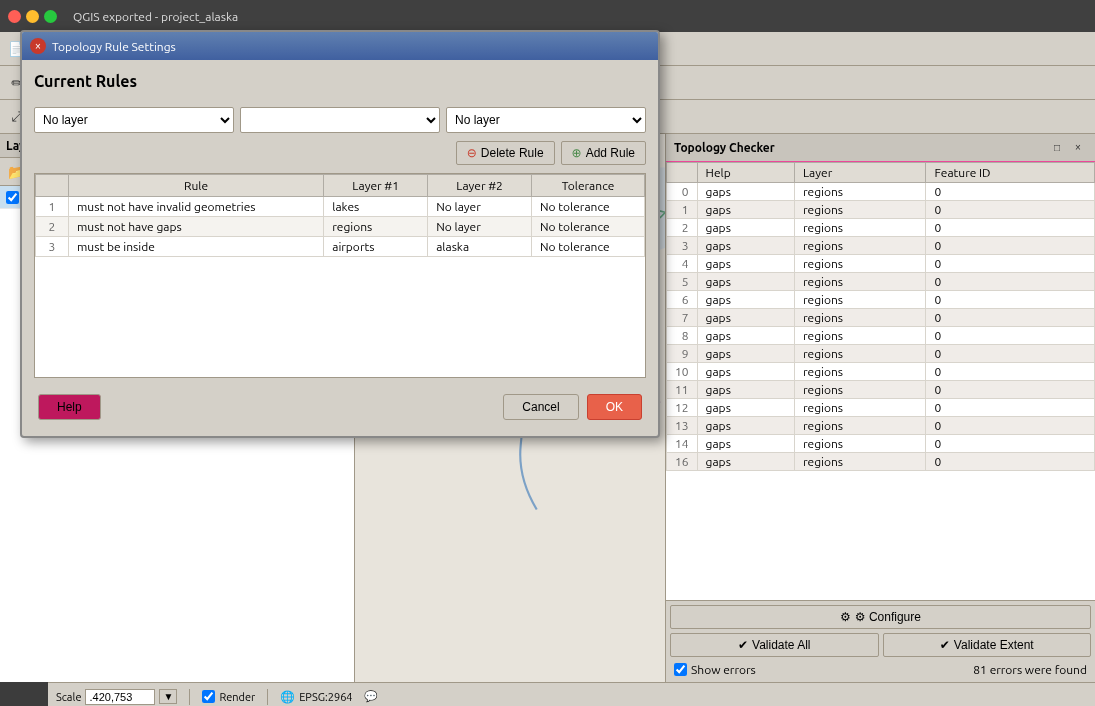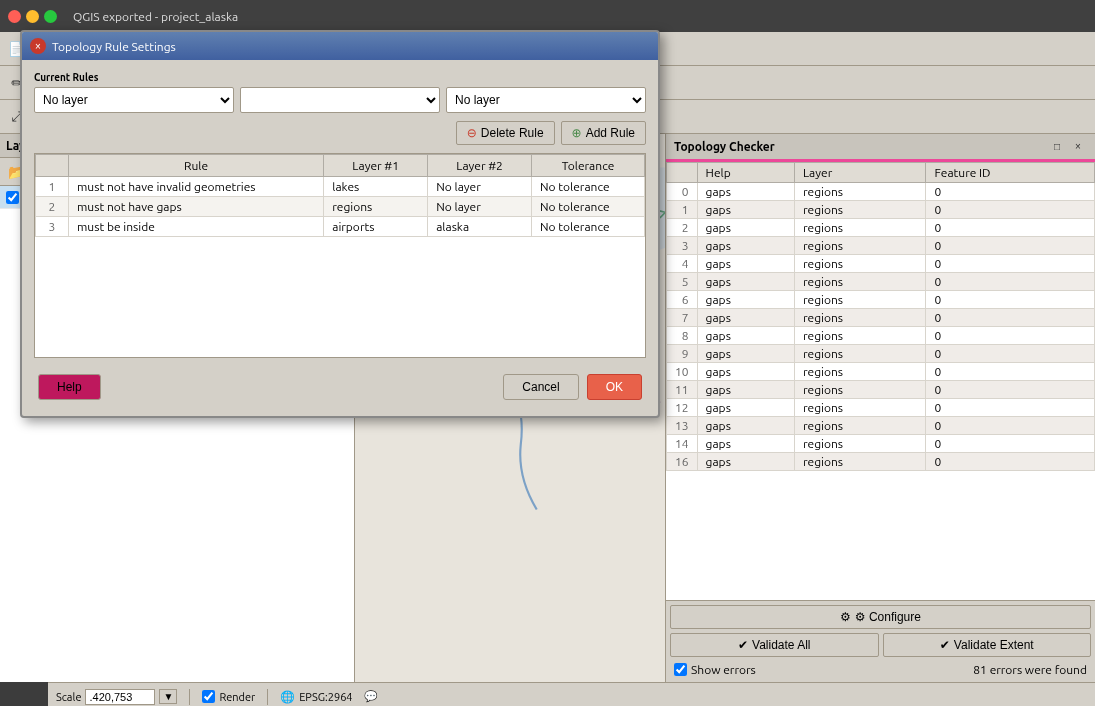--- a/index.html
+++ b/index.html
@@ -147,21 +147,21 @@
       flex-direction: column;
     }
     #topology-header {
       background: #c8c4bc;
       padding: 4px 8px;
       font-weight: bold;
       font-size: 12px;
       display: flex;
       align-items: center;
       justify-content: space-between;
-      border-bottom: 3px solid #ec4899;
+      border-bottom: 1px solid #ec4899;
       height: 28px;
     }
     #topology-table-container {
       flex: 1;
       overflow-y: auto;
       background: white;
     }
     #topology-table {
       width: 100%;
       border-collapse: collapse;
@@ -305,22 +305,22 @@
       align-items: center;
       justify-content: center;
       color: white;
       font-size: 10px;
     }
     #dialog-content {
       padding: 12px;
     }
     #current-rules-label {
       font-weight: bold;
-      font-size: 10px;
-      margin-bottom: 4px;
+      font-size: 16px;
+      margin-bottom: 17px;
     }
     #rule-selectors {
       display: flex;
       gap: 6px;
       margin-bottom: 8px;
     }
     .rule-select {
       flex: 1;
       padding: 3px 4px;
       font-size: 12px;

